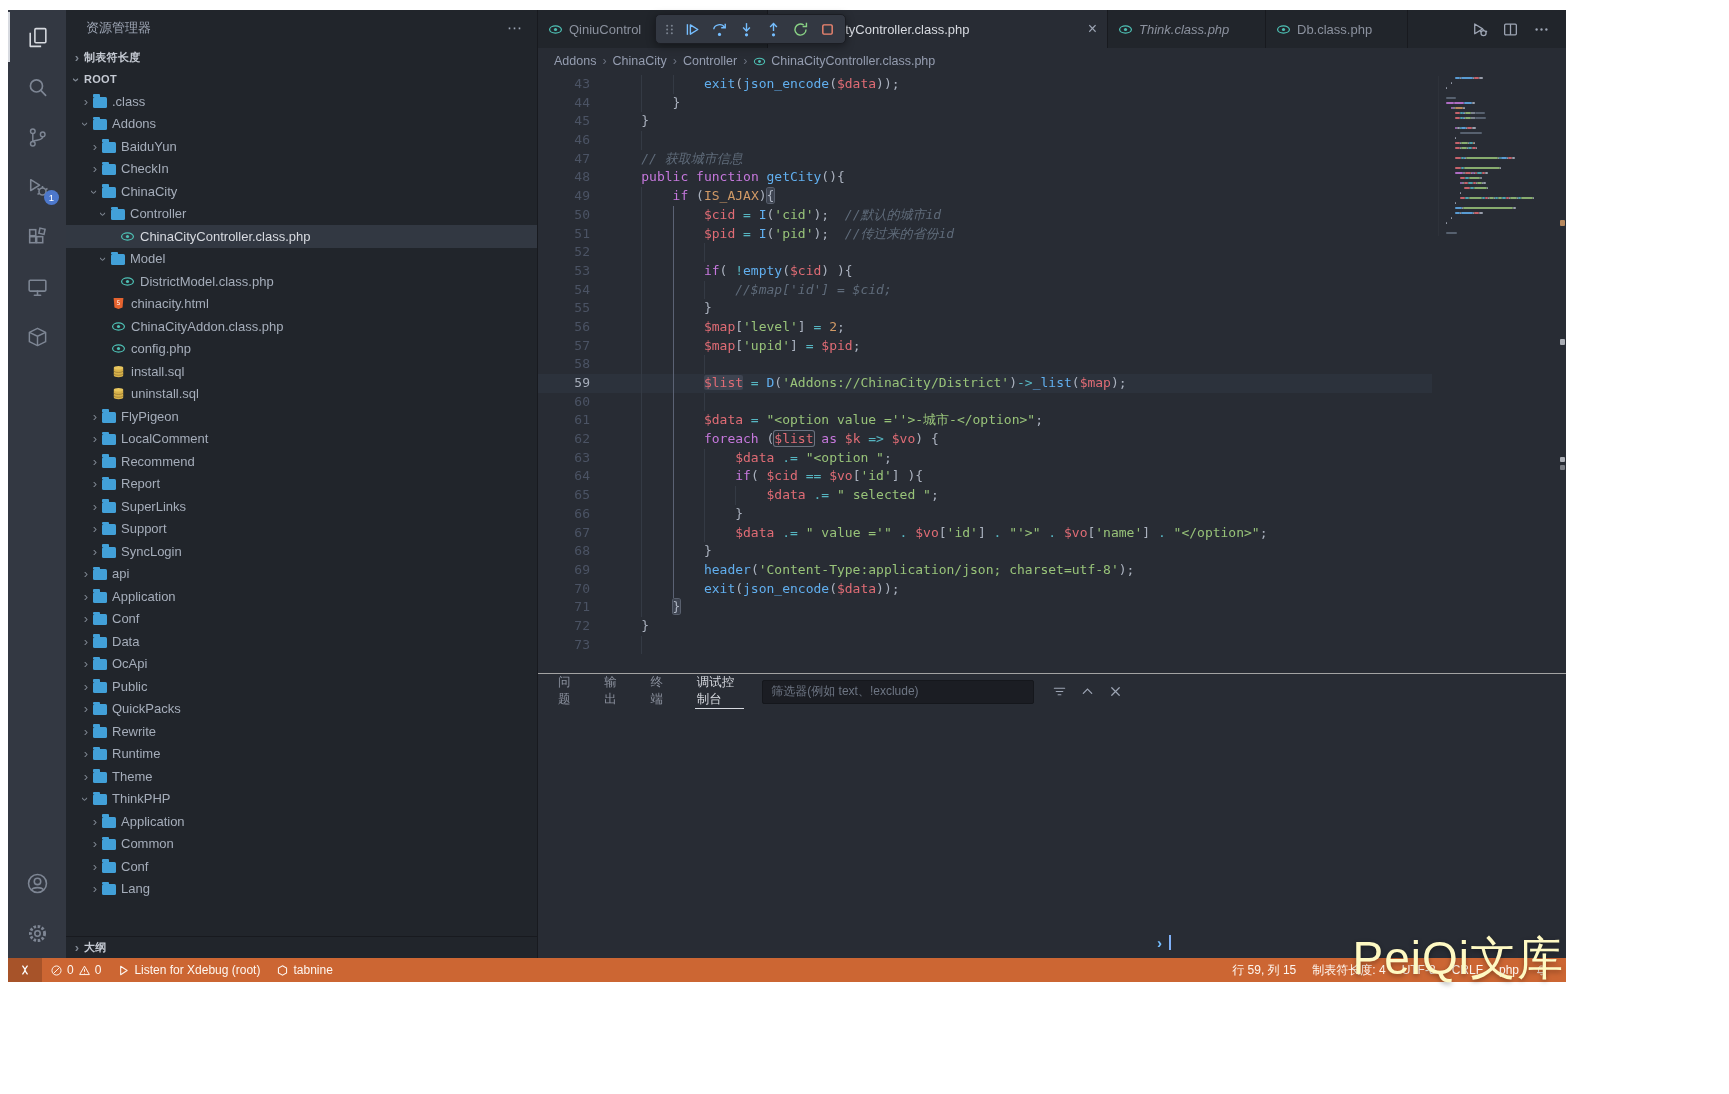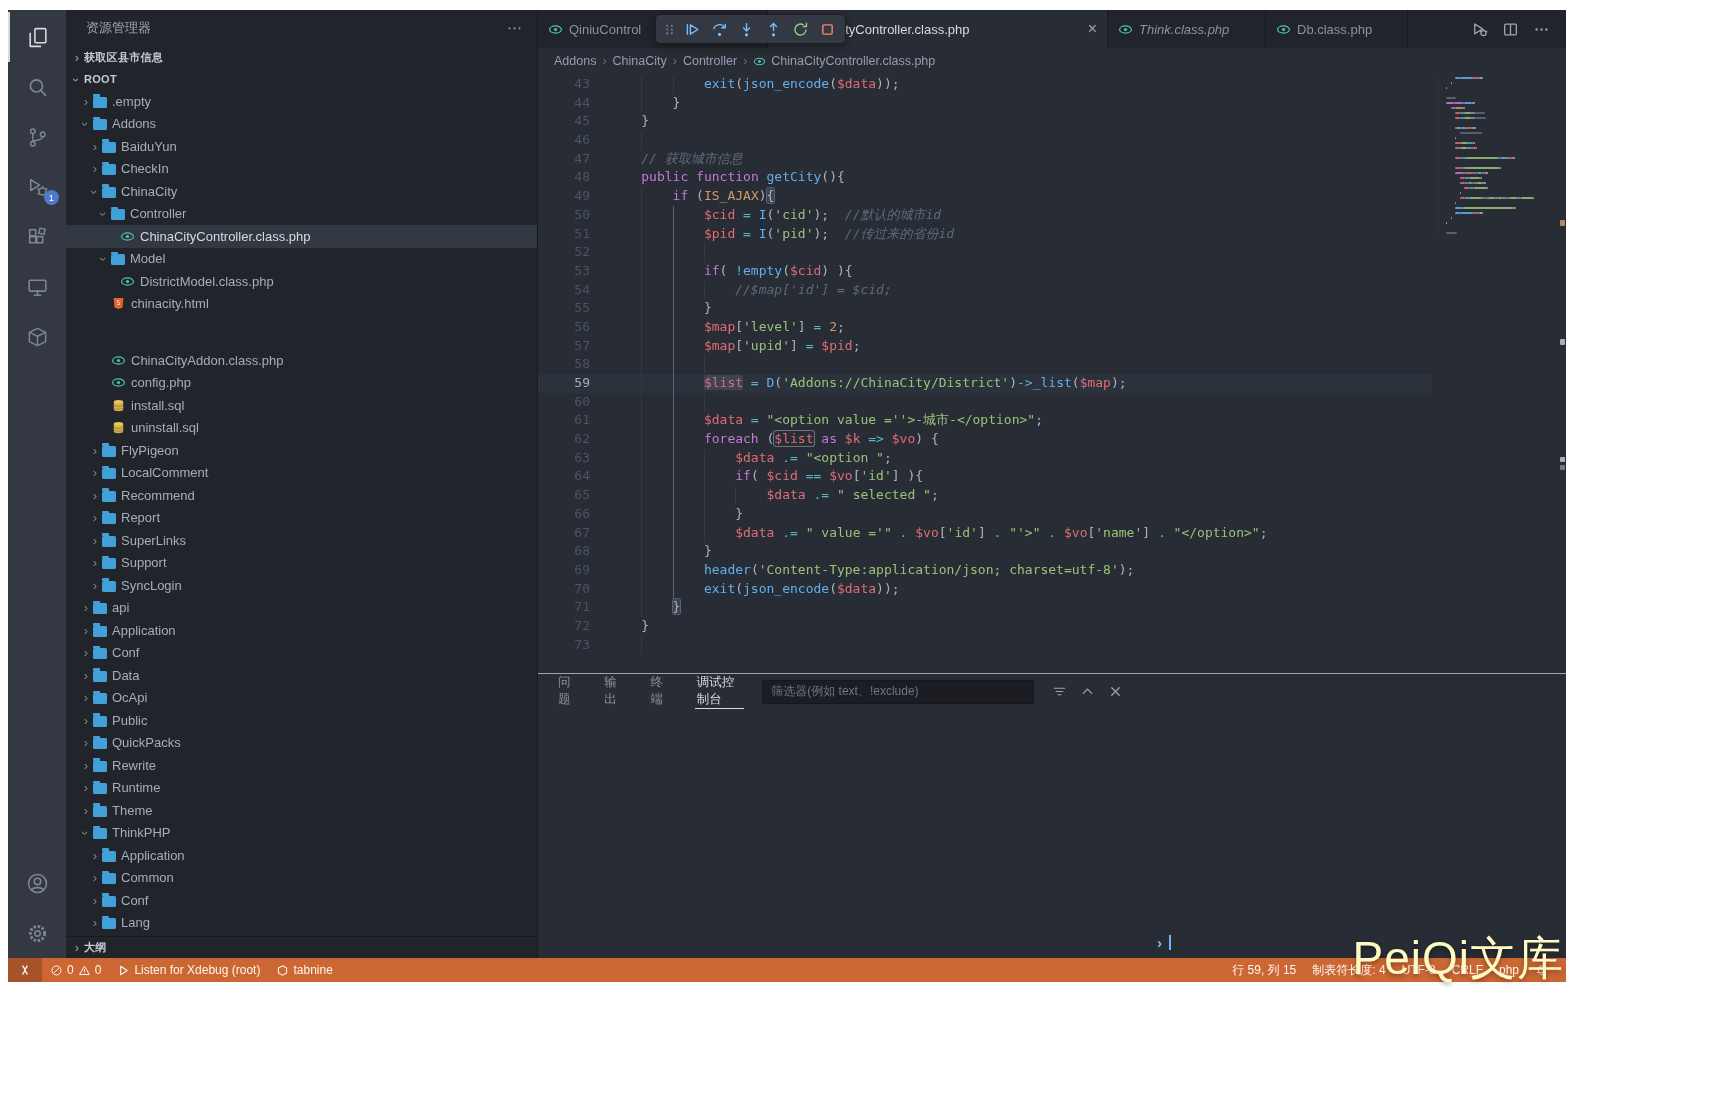--- a/index.html
+++ b/index.html
@@ -181,31 +181,31 @@
         </div>
       </aside>
 
     <aside class="sidebar">
       <div class="sb-title">
         <span>资源管理器</span>
         <span class="sb-more">⋯</span>
       </div>
       <div class="sb-section">
         <span class="chev">›</span>
-        <span>获取区县市信息</span>
+        <span>制表符长度</span>
       </div>
       <div class="sb-section">
         <span class="chev open">›</span>
         <span>ROOT</span>
       </div>
       <div class="tree" id="tree">
           <div class="row" style="padding-left: 13px;">
             <span class="chev">›</span>
             <span class="ic-folder"></span>
-            <span class="label">.empty</span>
+            <span class="label">.class</span>
           </div>
           <div class="row" style="padding-left: 13px;">
             <span class="chev open">›</span>
             <span class="ic-folder"></span>
             <span class="label">Addons</span>
           </div>
           <div class="row" style="padding-left: 22px;">
             <span class="chev">›</span>
             <span class="ic-folder"></span>
             <span class="label">BaiduYun</span>
@@ -253,21 +253,21 @@
           <div class="row" style="padding-left: 31px;">
             <span class="chev hid">›</span>
             <span class="ic file-ic">
               <svg viewBox="0 0 16 16">
                 <path d="M2.8 2h10.4l-.9 10.2L8 13.8l-4.3-1.6z" fill="#e5632f"></path>
                 <text x="8" y="10" font-size="6.5" fill="#fff" text-anchor="middle" font-family="DejaVu Sans, sans-serif">5</text>
               </svg>
             </span>
             <span class="label">chinacity.html</span>
           </div>
-          <div class="row" style="padding-left: 31px; margin-top: 34px;">
+          <div class="row" style="padding-left: 31px;">
             <span class="chev hid">›</span>
             <span class="ic file-ic">
               <svg viewBox="0 0 16 16">
                 <ellipse cx="8" cy="8" rx="6.3" ry="3.9" fill="none" stroke="#4ec1b5" stroke-width="1.3"></ellipse>
                 <circle cx="8" cy="8" r="1.7" fill="#4ec1b5"></circle>
               </svg>
             </span>
             <span class="label">ChinaCityAddon.class.php</span>
           </div>
           <div class="row" style="padding-left: 31px;">

